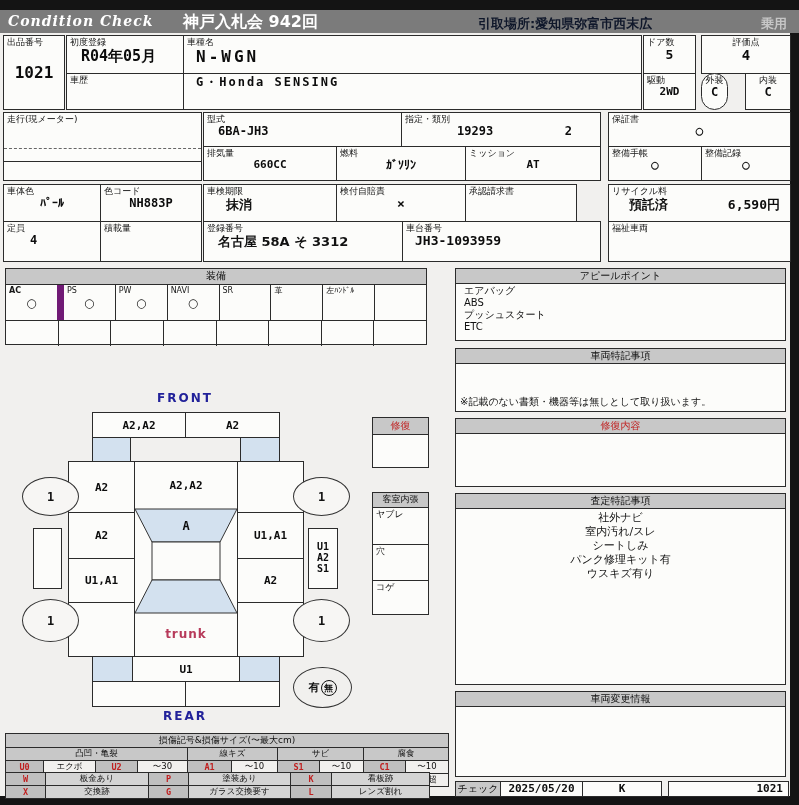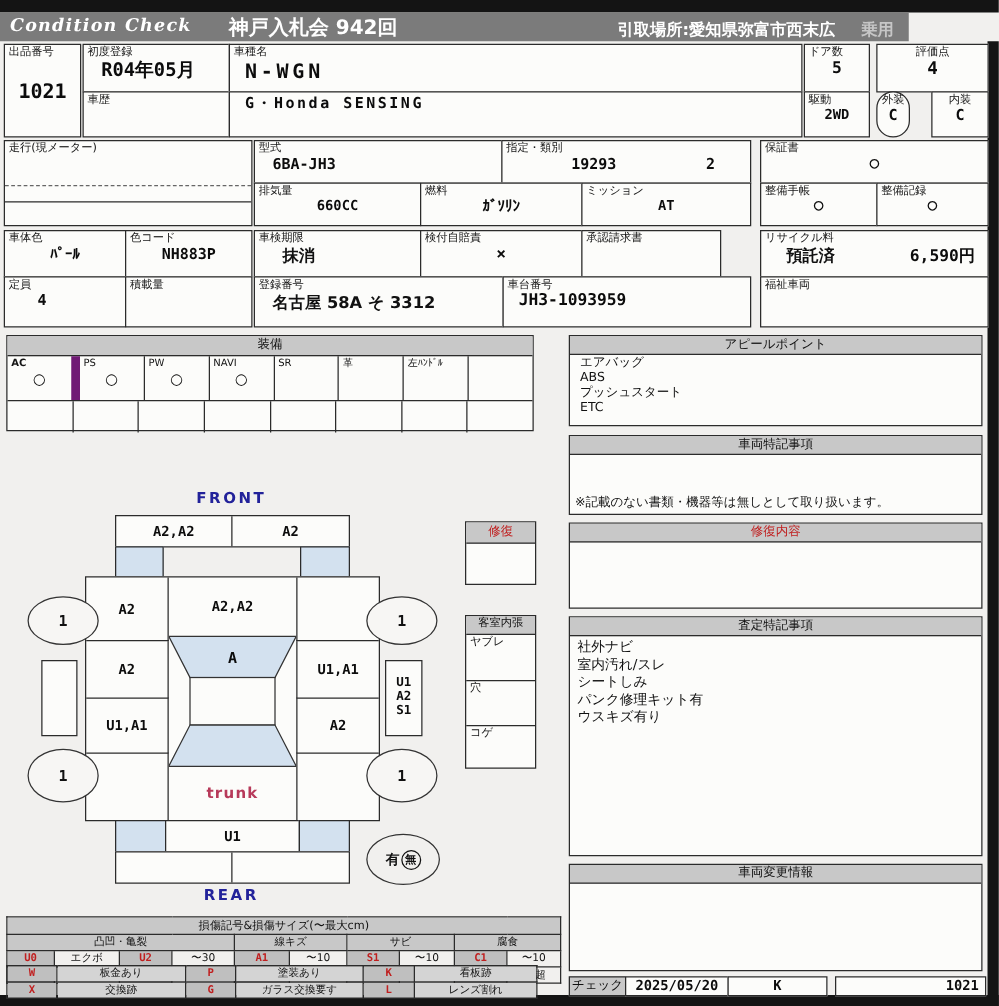--- a/index.html
+++ b/index.html
@@ -22,24 +22,24 @@
   .navlbl{position:absolute;text-align:center;font-weight:bold;font-size:12px;color:#22229a;letter-spacing:2px;}
   table{border-collapse:collapse;table-layout:fixed;}
   td{border:1px solid #2b2b2b;overflow:hidden;white-space:nowrap;padding:0;text-align:center;}
   .code{background:#bfbfbf;color:#c01f1f;font-weight:bold;font-family:"DejaVu Sans Mono",monospace;}
   .desc{background:#d4d4d4;}
 </style>
 </head>
 <body>
 
 <div class="abs" style="left:0;top:0;width:799px;height:10px;background:#141414;"></div>
-<div class="abs" style="left:0;top:10px;width:727px;height:23px;background:#7b7b7b;">
+<div class="abs" style="left:0;top:10px;width:799px;height:23px;background:#7b7b7b;">
   <span class="abs" style="left:8px;top:3px;color:#fff;font-family:'DejaVu Serif',serif;font-style:italic;font-weight:bold;font-size:14px;letter-spacing:1px;">Condition Check</span>
   <span class="abs" style="left:183px;top:2px;color:#fff;font-weight:bold;font-size:16px;">神戸入札会 942回</span>
-  <span class="abs" style="left:478px;top:5px;color:#ffffff;font-weight:bold;font-size:13px;margin-left:16px;">引取場所:愛知県弥富市西末広</span>
+  <span class="abs" style="left:478px;top:5px;color:#0f172a;font-weight:bold;font-size:13px;">引取場所:愛知県弥富市西末広</span>
   <span class="abs" style="right:12px;top:5px;color:#c6c6c6;font-weight:bold;font-size:13px;">乗用</span>
 </div>
 <div class="abs" style="left:790px;top:33px;width:9px;height:772px;background:#141414;"></div>
 <div class="abs" style="left:0;top:796px;width:799px;height:9px;background:#141414;"></div>
 
 <div class="box" style="left:3px;top:35px;width:62px;height:75px;">
   <div class="lbl">出品番号</div>
   <div class="val ctr" style="font-size:16px;margin-top:16px;">1021</div>
 </div>
 <div class="box" style="left:66px;top:35px;width:118px;height:39px;">
@@ -224,21 +224,21 @@
     <div class="abs" style="left:4px;bottom:2px;font-size:10px;">※記載のない書類・機器等は無しとして取り扱います。</div>
   </div>
 </div>
 
 <div class="box" style="left:455px;top:418px;width:331px;height:69px;">
   <div class="ghead" style="color:#c01f1f;">修復内容</div>
 </div>
 
 <div class="box" style="left:455px;top:493px;width:331px;height:192px;">
   <div class="ghead">査定特記事項</div>
-  <div style="padding:2px 6px;font-size:11px;line-height:14px;">
+  <div style="padding:2px 6px;font-size:11px;line-height:14px;text-align:center;">
     <div>社外ナビ</div>
     <div>室内汚れ/スレ</div>
     <div>シートしみ</div>
     <div>パンク修理キット有</div>
     <div>ウスキズ有り</div>
   </div>
 </div>
 
 <div class="box" style="left:455px;top:691px;width:331px;height:86px;">
   <div class="ghead">車両変更情報</div>

